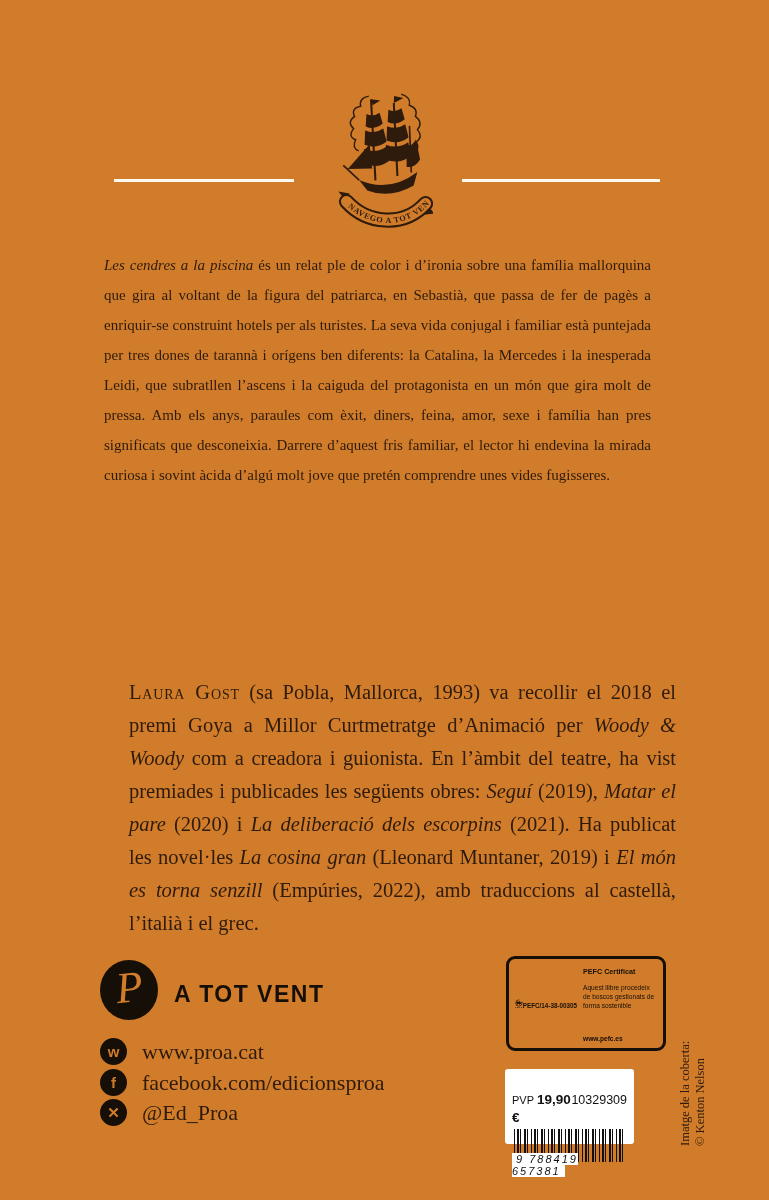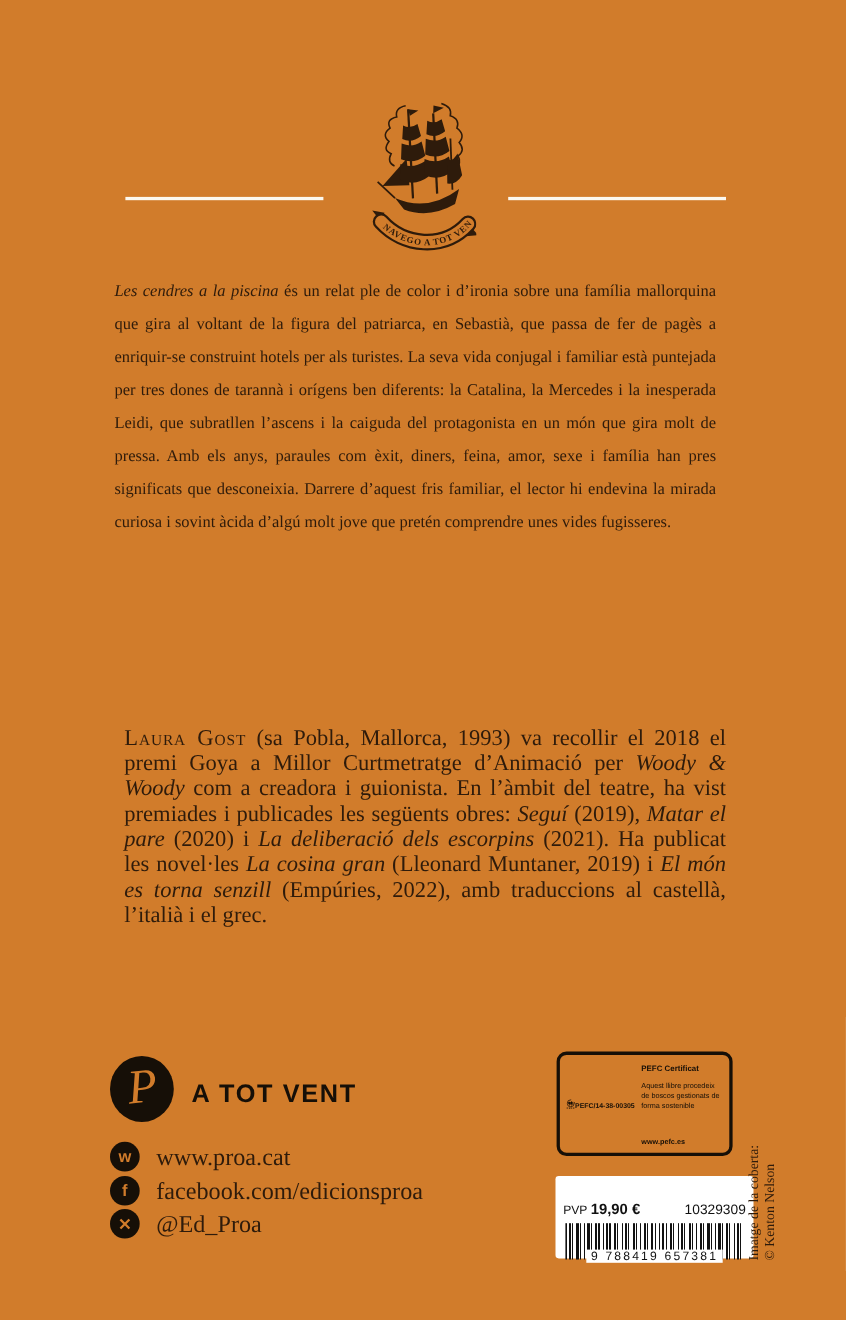--- a/index.html
+++ b/index.html
@@ -18,21 +18,21 @@
   .ink-stroke{stroke:var(--ink);fill:none;}
   .bg-stroke{stroke:var(--background);fill:none;}
   .ribbon-text{fill:var(--ink);font-family:"Liberation Serif",serif;font-weight:bold;}
   .rule{position:absolute;top:179px;height:2.5px;background:var(--rule);}
   .rule-left{left:114px;width:180px;}
   .rule-right{left:462px;width:198px;}
   
   .synopsis{position:absolute;left:104px;top:250px;width:547px;font-size:15px;
             line-height:30px;text-align:justify;margin:0;}
   .bio{position:absolute;left:113px;top:660px;width:547px;font-size:20.5px;
-       line-height:23px;text-align:justify;margin:0;}
+       line-height:33px;text-align:justify;margin:16px;}
   .it{font-style:italic;}
   .sc{font-variant:small-caps;letter-spacing:0.8px;}
   
   .proa-logo{position:absolute;left:100px;top:960px;width:58px;height:60px;border-radius:50%;
              background:var(--black);display:flex;align-items:center;justify-content:center;}
   .proa-logo .glyph{font-style:italic;font-size:44px;color:var(--background);
              font-family:"Liberation Serif",serif;transform:rotate(-6deg);margin-top:-5px;}
   .collection{position:absolute;left:174px;top:981px;font-family:"Liberation Sans",sans-serif;
              font-weight:bold;font-size:23px;letter-spacing:1.5px;color:var(--black);}
   .social{position:absolute;left:100px;display:flex;align-items:center;gap:15px;height:27px;}
@@ -46,35 +46,35 @@
             border:3px solid var(--black);border-radius:9px;box-sizing:border-box;
             display:flex;padding:5px 6px 4px;gap:6px;
             font-family:"Liberation Sans",sans-serif;color:var(--black);}
   .pefc-left{width:62px;display:flex;align-items:center;}
   .pefc-code{font-size:6.3px;font-weight:bold;margin-top:2px;white-space:nowrap;}
   .pefc-right{flex:1;display:flex;flex-direction:column;font-size:6.6px;line-height:1.35;padding-top:3px;}
   .pefc-title{font-weight:bold;font-size:7.2px;margin-bottom:7px;}
   .pefc-url{font-weight:bold;margin-top:auto;}
   .pefc-wordmark{font-family:"Liberation Sans",sans-serif;font-weight:bold;letter-spacing:2px;}
   
-  .barcode-box{position:absolute;left:505px;top:1069px;width:180px;height:75px;background:var(--white);
+  .barcode-box{position:absolute;left:505px;top:1069px;width:129px;height:75px;background:var(--white);
             border-radius:3px;box-sizing:border-box;padding:5px 7px 3px;
             font-family:"Liberation Sans",sans-serif;color:#111;}
   .barcode-top{display:flex;justify-content:space-between;align-items:baseline;}
   .pvp-label{font-size:11px;}
   .price{font-weight:bold;font-size:13.5px;margin-left:3px;}
   .code-right{font-size:12.5px;margin-top:19px;}
   .bars{height:33px;margin:3px 2px 0;
         background:repeating-linear-gradient(90deg,
           #111 0 1px, transparent 1px 3px,
           #111 3px 5px, transparent 5px 6px,
           #111 6px 7px, transparent 7px 10px,
           #111 10px 12px, transparent 12px 13px,
           #111 13px 14px, transparent 14px 17px);}
-  .isbn{text-align:center;font-size:11px;letter-spacing:2px;margin-top:-9px;}
+  .isbn{text-align:left;font-size:11px;letter-spacing:2px;margin-top:-9px;font-style:italic;}
   .isbn span{background:var(--white);padding:0 4px;}
   
   .credit{position:absolute;left:678px;top:1146px;transform:rotate(-90deg);
           transform-origin:0 0;font-size:12.5px;line-height:14.5px;color:var(--ink);
           white-space:nowrap;}
 </style>
 </head>
 <body>
 
 <div class="page">

